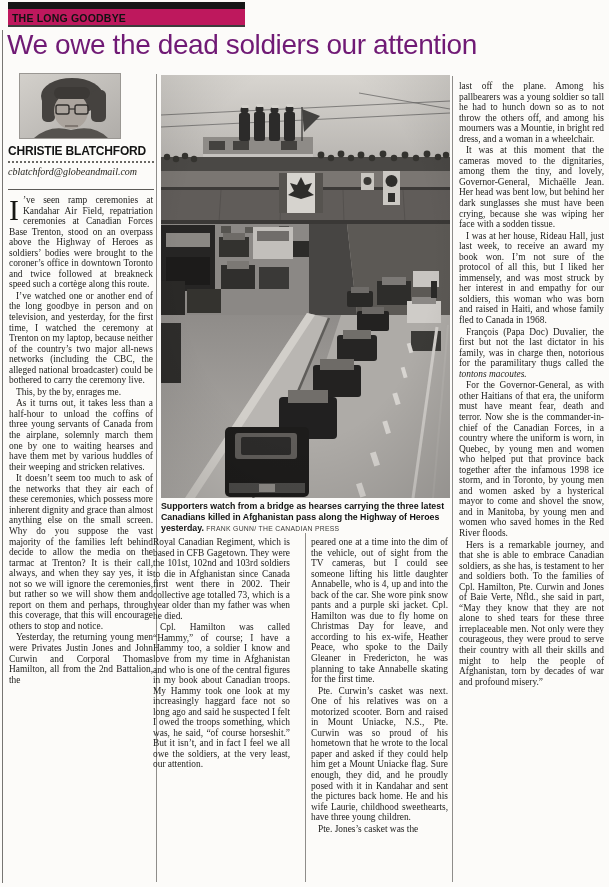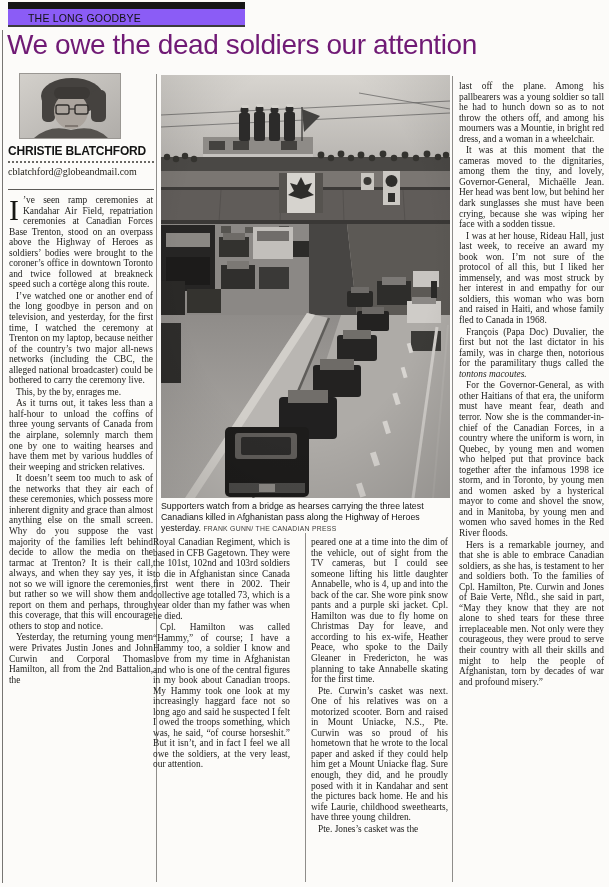--- a/index.html
+++ b/index.html
@@ -1,57 +1,57 @@
 <!DOCTYPE html>
 <html><head>
 <meta charset="utf-8">
 <style>
   html,body{margin:0;padding:0;background:#ffffff;}
   .page{position:relative;width:609px;height:887px;background:#fcfbf9;overflow:hidden;
         font-family:"Liberation Serif",serif;color:#1b1b1b;}
   
   .topbar{position:absolute;left:8px;top:2px;width:237px;height:7px;background:#161616;}
-  .kicker{position:absolute;left:8px;top:9px;width:237px;height:18px;background:#8b5cf6;
+  .kicker{position:absolute;left:8px;top:9px;width:237px;height:18px;background:#be185d;
           border-bottom:2px solid #3c3c3c;font-family:"Liberation Sans",sans-serif;
-          font-weight:400;font-size:10.5px;line-height:18px;padding-left:20px;box-sizing:border-box;
+          font-weight:700;font-size:10.5px;line-height:18px;padding-left:4px;box-sizing:border-box;
           letter-spacing:.2px;color:#121212;}
   .headline{position:absolute;left:7px;top:27px;width:598px;margin:0;
             font-family:"Liberation Sans",sans-serif;font-weight:400;
             font-size:28px;letter-spacing:-.4px;color:#701a75;line-height:36px;}
   
   .rule-v{position:absolute;width:1px;background:#8f8d8a;}
   .rule-left{left:2px;top:30px;height:853px;background:#777572;}
   .rule-c1{left:156px;top:74px;height:808px;}
   .rule-c2{left:305px;top:533px;height:349px;}
   .rule-c3{left:452px;top:76px;height:806px;}
   
   .author{position:absolute;left:8px;top:73px;width:146px;}
   .headshot{display:block;margin-left:11px;width:100px;height:64px;border:1px solid #9a9793;}
   .author-name{margin-top:5px;font-family:"Liberation Sans",sans-serif;font-weight:700;
                font-size:12px;letter-spacing:-.2px;color:#141414;
                border-bottom:2px dotted #6b6965;padding-bottom:3px;}
-  .author-email{margin-top:3px;font-size:10px;color:#26251f;}
+  .author-email{margin-top:3px;font-style:italic;font-size:10px;color:#26251f;}
   .author-rule{margin-top:12px;border-top:1px solid #5d5b58;}
   
   .textcol{position:absolute;font-size:9.4px;line-height:10.55px;text-align:justify;
            color:#1c1c1a;overflow:hidden;}
   #col1{left:8px;top:194px;width:146px;height:688px;}
   #col2{left:152px;top:536px;width:139px;height:346px;}
   #col3{left:310px;top:536px;width:139px;height:346px;}
   #col4{left:458px;top:80px;width:147px;height:802px;}
   .para{margin:1px;text-indent:7px;}
   .para.no-indent{text-indent:0;}
   .dropcap{float:left;font-size:30px;line-height:27px;padding:1px 4px 0 0;color:#161614;}
   .ital{font-style:italic;}
   
   .photo-wrap{position:absolute;left:161px;top:75px;width:289px;height:423px;background:#aaa7a3;}
   .photo-wrap svg{display:block;width:289px;height:423px;}
   .caption{position:absolute;left:161px;top:501px;width:289px;
            font-family:"Liberation Sans",sans-serif;font-size:8.8px;line-height:11px;color:#121212;}
-  .cap-bold{font-weight:400;}
+  .cap-bold{font-weight:700;}
   .cap-credit{font-weight:400;font-size:6.8px;letter-spacing:.3px;color:#3a3936;}
 </style>
 </head>
 <body>
 
 <div class="page">
 
   <div class="topbar"></div>
   <div class="kicker">THE LONG GOODBYE</div>
   <h1 class="headline">We owe the dead soldiers our attention</h1>

